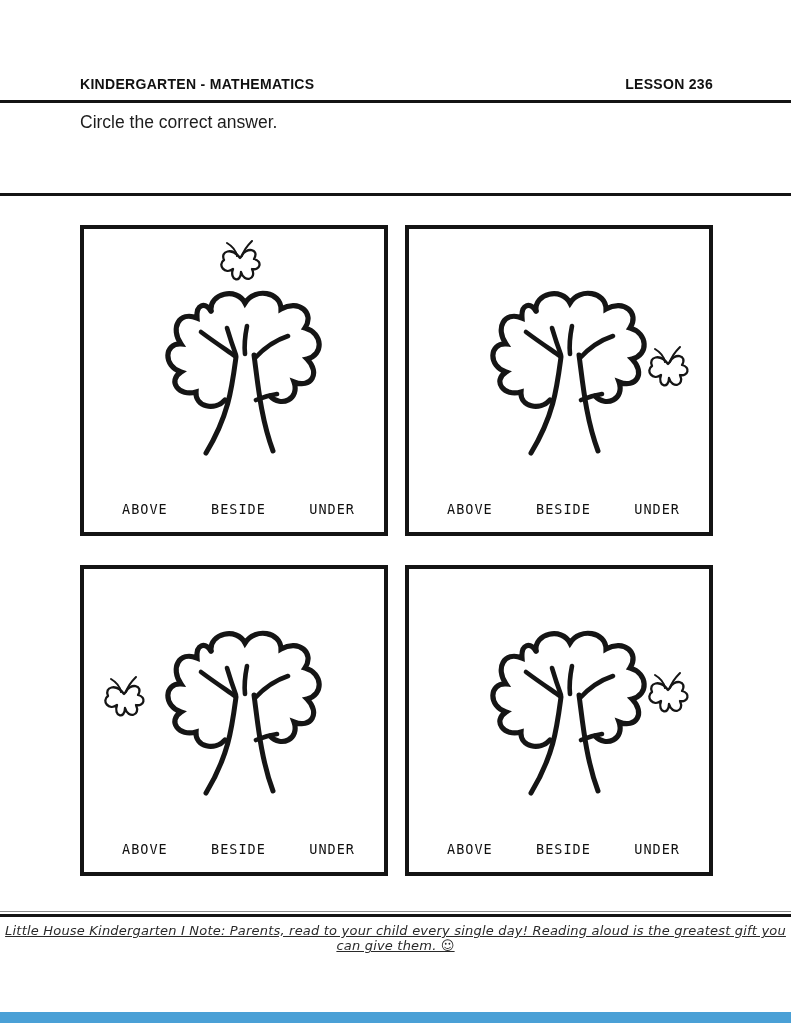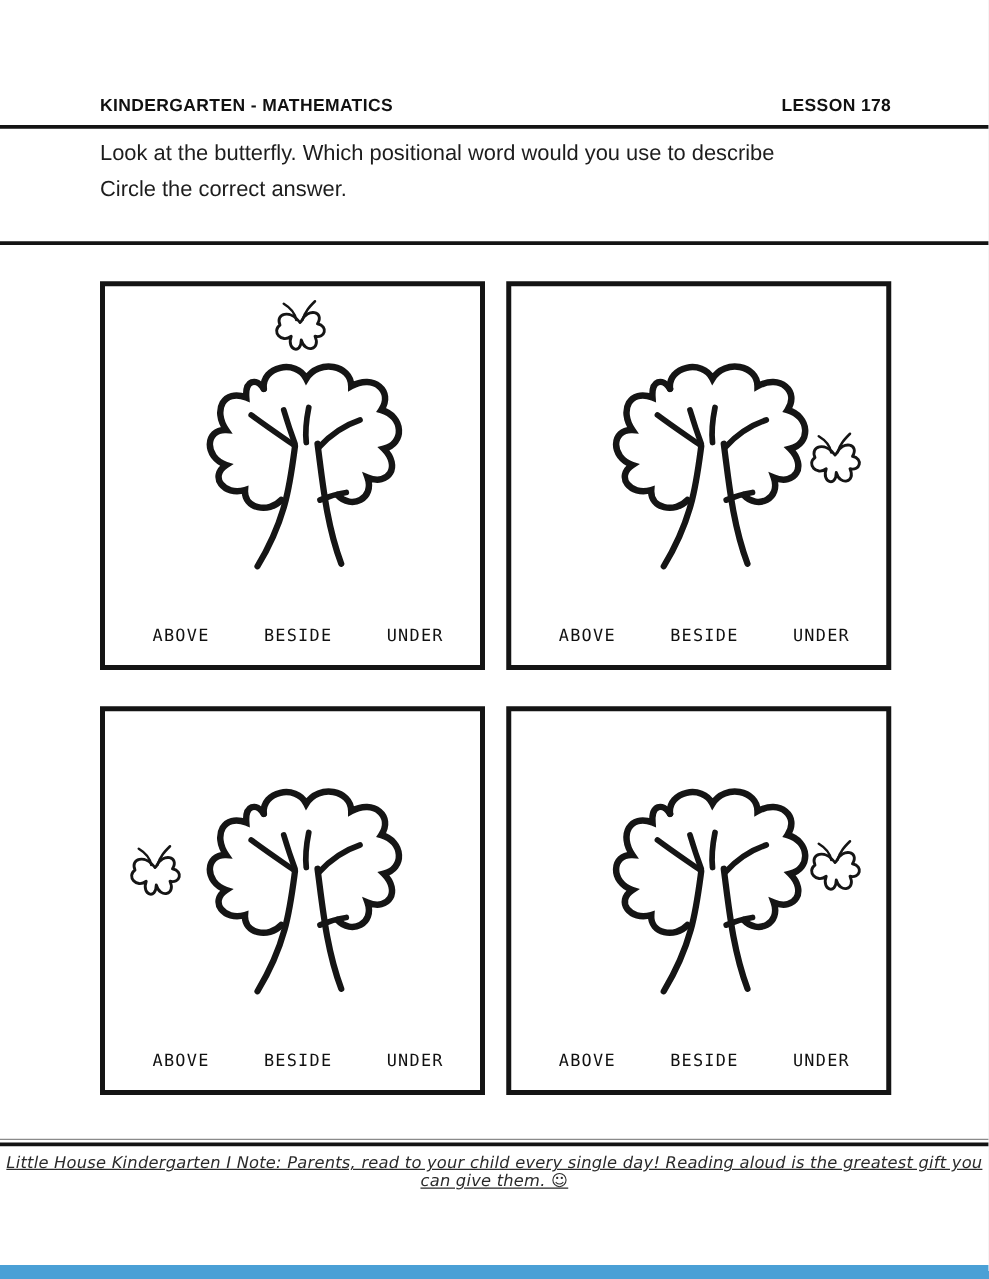--- a/index.html
+++ b/index.html
@@ -161,26 +161,25 @@
            C 42,32 45,22 36,20
            C 42,10 28,7 23,18 Z"></path>
     </g>
   </defs>
 </svg>
 
 <div class="page">
 
   <div class="header">
     <span>KINDERGARTEN - MATHEMATICS</span>
-    <span>LESSON 178</span>
+    <span>LESSON 236</span>
   </div>
   <div class="rule rule-header"></div>
 
   <div class="instructions">
-    <p>Look at the butterfly. Which positional word would you use to describe</p>
     <p>Circle the correct answer.</p>
   </div>
   <div class="rule rule-instructions"></div>
 
   <div class="grid">
 
     <div class="qbox">
       <svg class="scene" viewBox="0 0 300 272">
         <use href="#tree-doodle"></use>
         <g transform="translate(134,10)">

